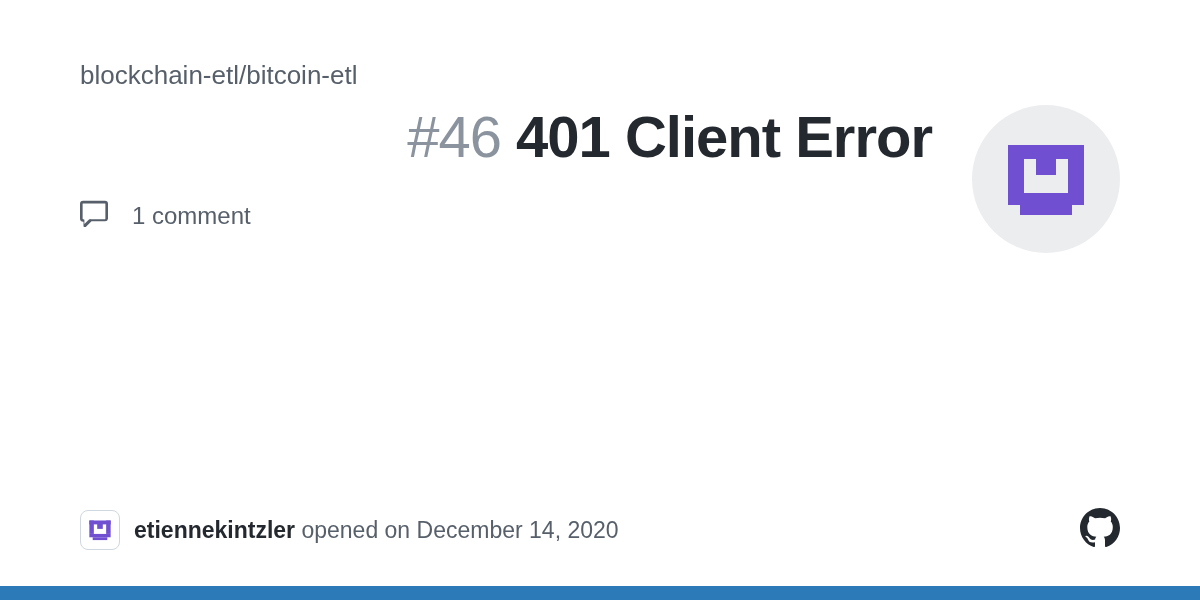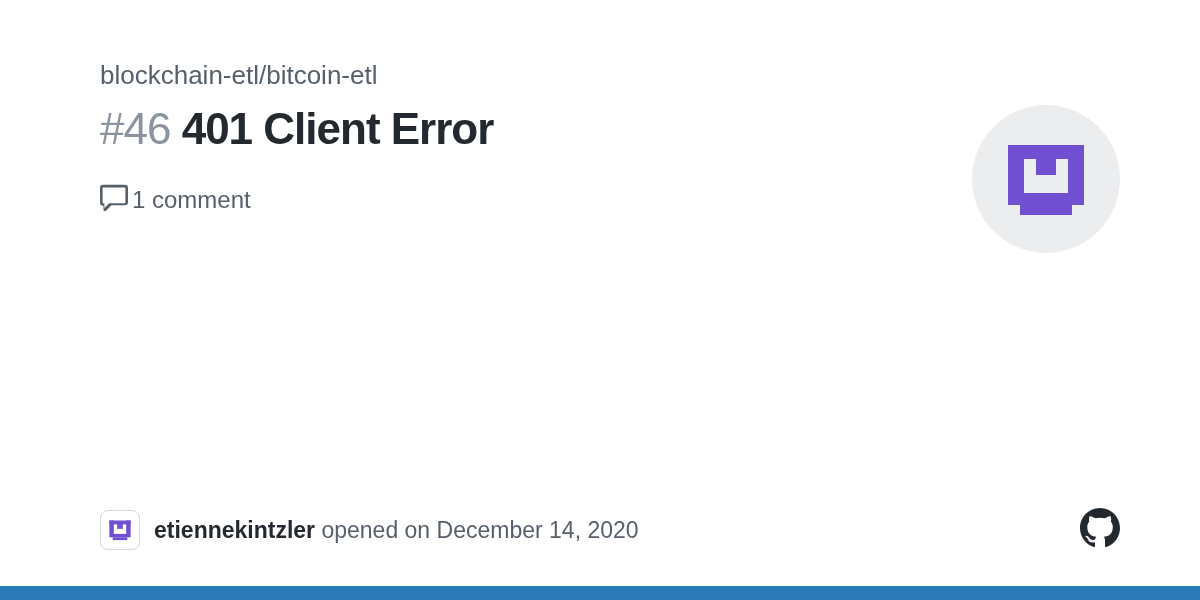--- a/index.html
+++ b/index.html
@@ -8,56 +8,56 @@
     height: 600px;
     background: #ffffff;
     font-family: -apple-system, BlinkMacSystemFont, "Segoe UI", Helvetica, Arial, sans-serif;
     position: relative;
     overflow: hidden;
   }
   .container {
     padding: 60px 80px 0 80px;
     height: 100%;
     position: relative;
-    margin-left: 20px;
   }
   .repo-path {
     font-size: 26px;
     color: #57606a;
     font-weight: 400;
     margin-bottom: 14px;
   }
   .title-row {
     display: flex;
     align-items: flex-start;
     justify-content: space-between;
   }
   .title-block {
     flex: 1;
   }
   .issue-title {
-    font-size: 44px;
+    font-size: 58px;
     font-weight: 800;
     color: #24292f;
     letter-spacing: -1px;
     line-height: 1.1;
+    text-align: right;
   }
   .issue-number {
     color: #8b949e;
     font-weight: 400;
   }
   .hash {
     color: #8b949e;
     font-weight: 300;
   }
   .comments-row {
     margin-top: 30px;
     display: flex;
     align-items: center;
-    gap: 4px;
+    gap: 24px;
     font-size: 24px;
     color: #57606a;
   }
   .avatar-large {
     width: 148px;
     height: 148px;
     border-radius: 50%;
     background: #ecedef;
     display: flex;
     align-items: center;

